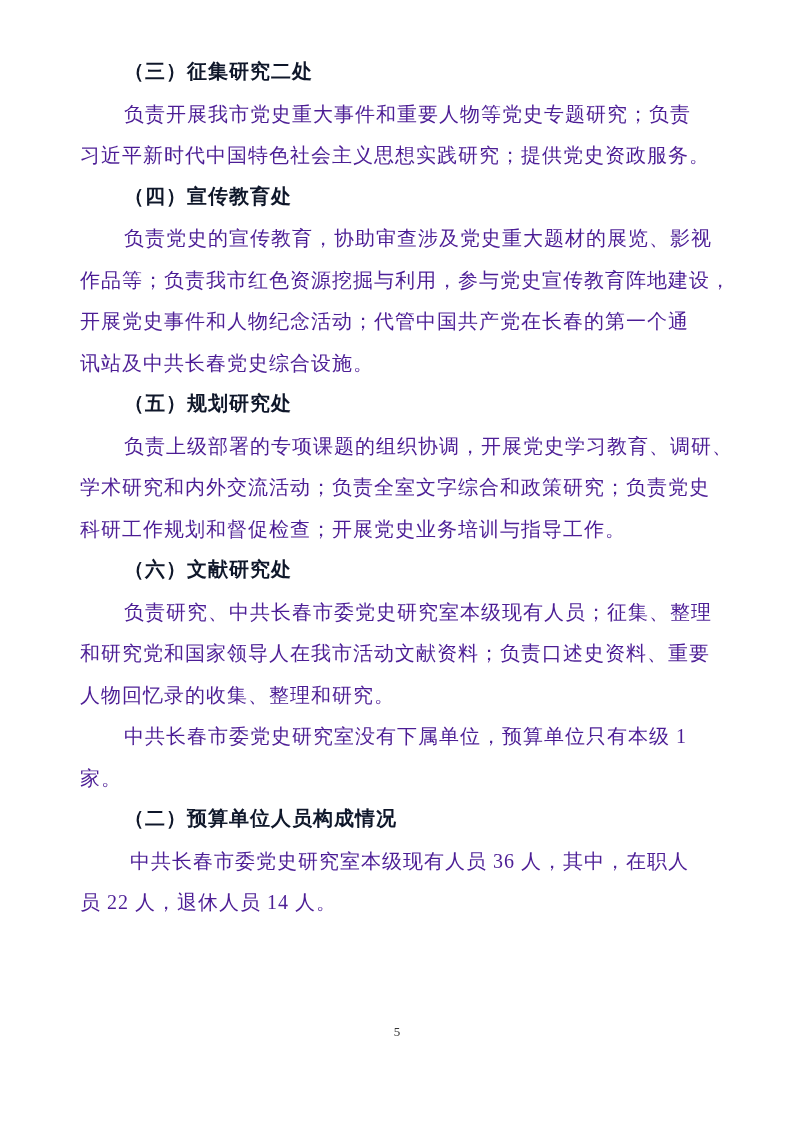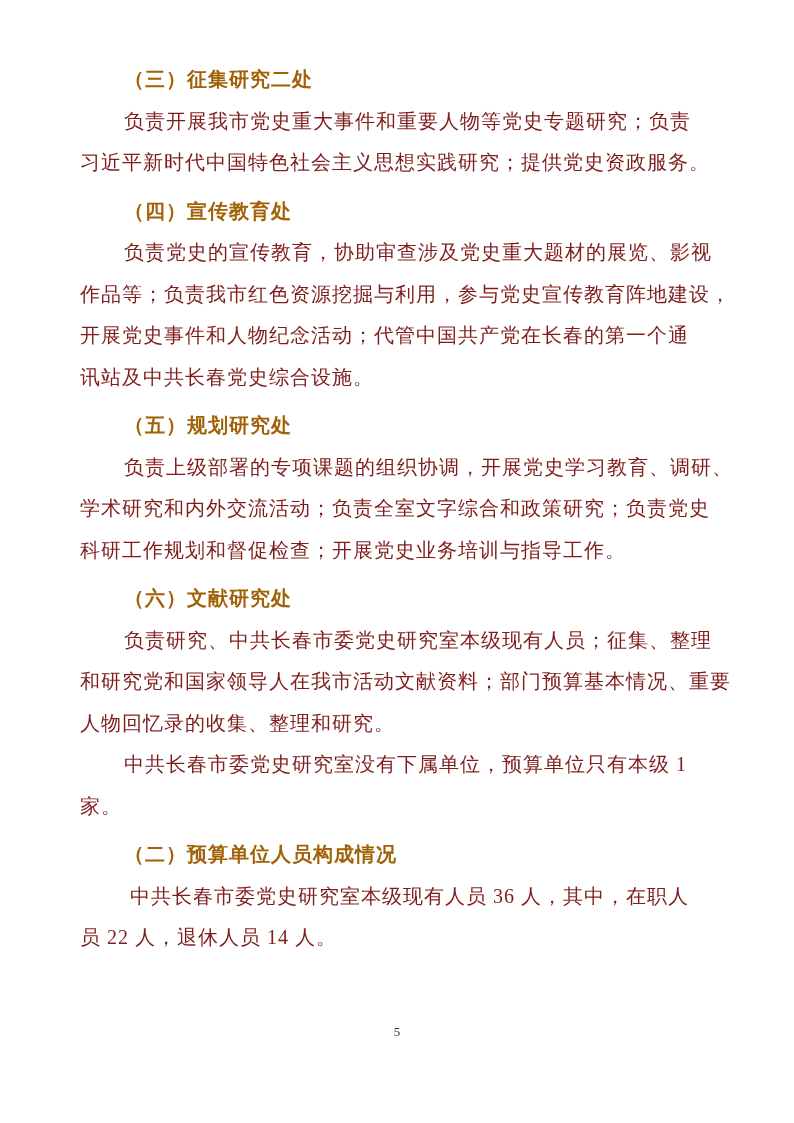--- a/index.html
+++ b/index.html
@@ -15,29 +15,28 @@
     position: absolute;
     left: 80px;
     top: 52px;
     width: 637px;
   }
   .line {
     height: 41.5px;
     line-height: 41.5px;
     font-size: 20px;
     letter-spacing: 1px;
-    color: #7f1d1d;
+    color: #4c1d95;
     white-space: pre;
   }
   .indent { padding-left: 44px; }
   .h {
-    font-family: Liberation Sans, sans-serif;
+    font-family: Liberation Mono, monospace;
     font-weight: 700;
-    color: #a16207;
-    margin-top: 7px;
+    color: #0f172a;
   }
   .pagenum {
     position: absolute;
     top: 1022px;
     left: 0;
     width: 100%;
     text-align: center;
     font-size: 13px;
     line-height: 20px;
     color: #333333;
@@ -60,21 +59,21 @@
     <div class="line">开展党史事件和人物纪念活动；代管中国共产党在长春的第一个通</div>
     <div class="line">讯站及中共长春党史综合设施。</div>
 
     <div class="line h indent">（五）规划研究处</div>
     <div class="line indent">负责上级部署的专项课题的组织协调，开展党史学习教育、调研、</div>
     <div class="line">学术研究和内外交流活动；负责全室文字综合和政策研究；负责党史</div>
     <div class="line">科研工作规划和督促检查；开展党史业务培训与指导工作。</div>
 
     <div class="line h indent">（六）文献研究处</div>
     <div class="line indent">负责研究、中共长春市委党史研究室本级现有人员；征集、整理</div>
-    <div class="line">和研究党和国家领导人在我市活动文献资料；部门预算基本情况、重要</div>
+    <div class="line">和研究党和国家领导人在我市活动文献资料；负责口述史资料、重要</div>
     <div class="line">人物回忆录的收集、整理和研究。</div>
 
 
     <div class="line indent">中共长春市委党史研究室没有下属单位，预算单位只有本级 1</div>
     <div class="line">家。</div>
 
     <div class="line h indent">（二）预算单位人员构成情况</div>
     <div class="line indent"> 中共长春市委党史研究室本级现有人员 36 人，其中，在职人</div>
     <div class="line">员 22 人，退休人员 14 人。</div>
 

